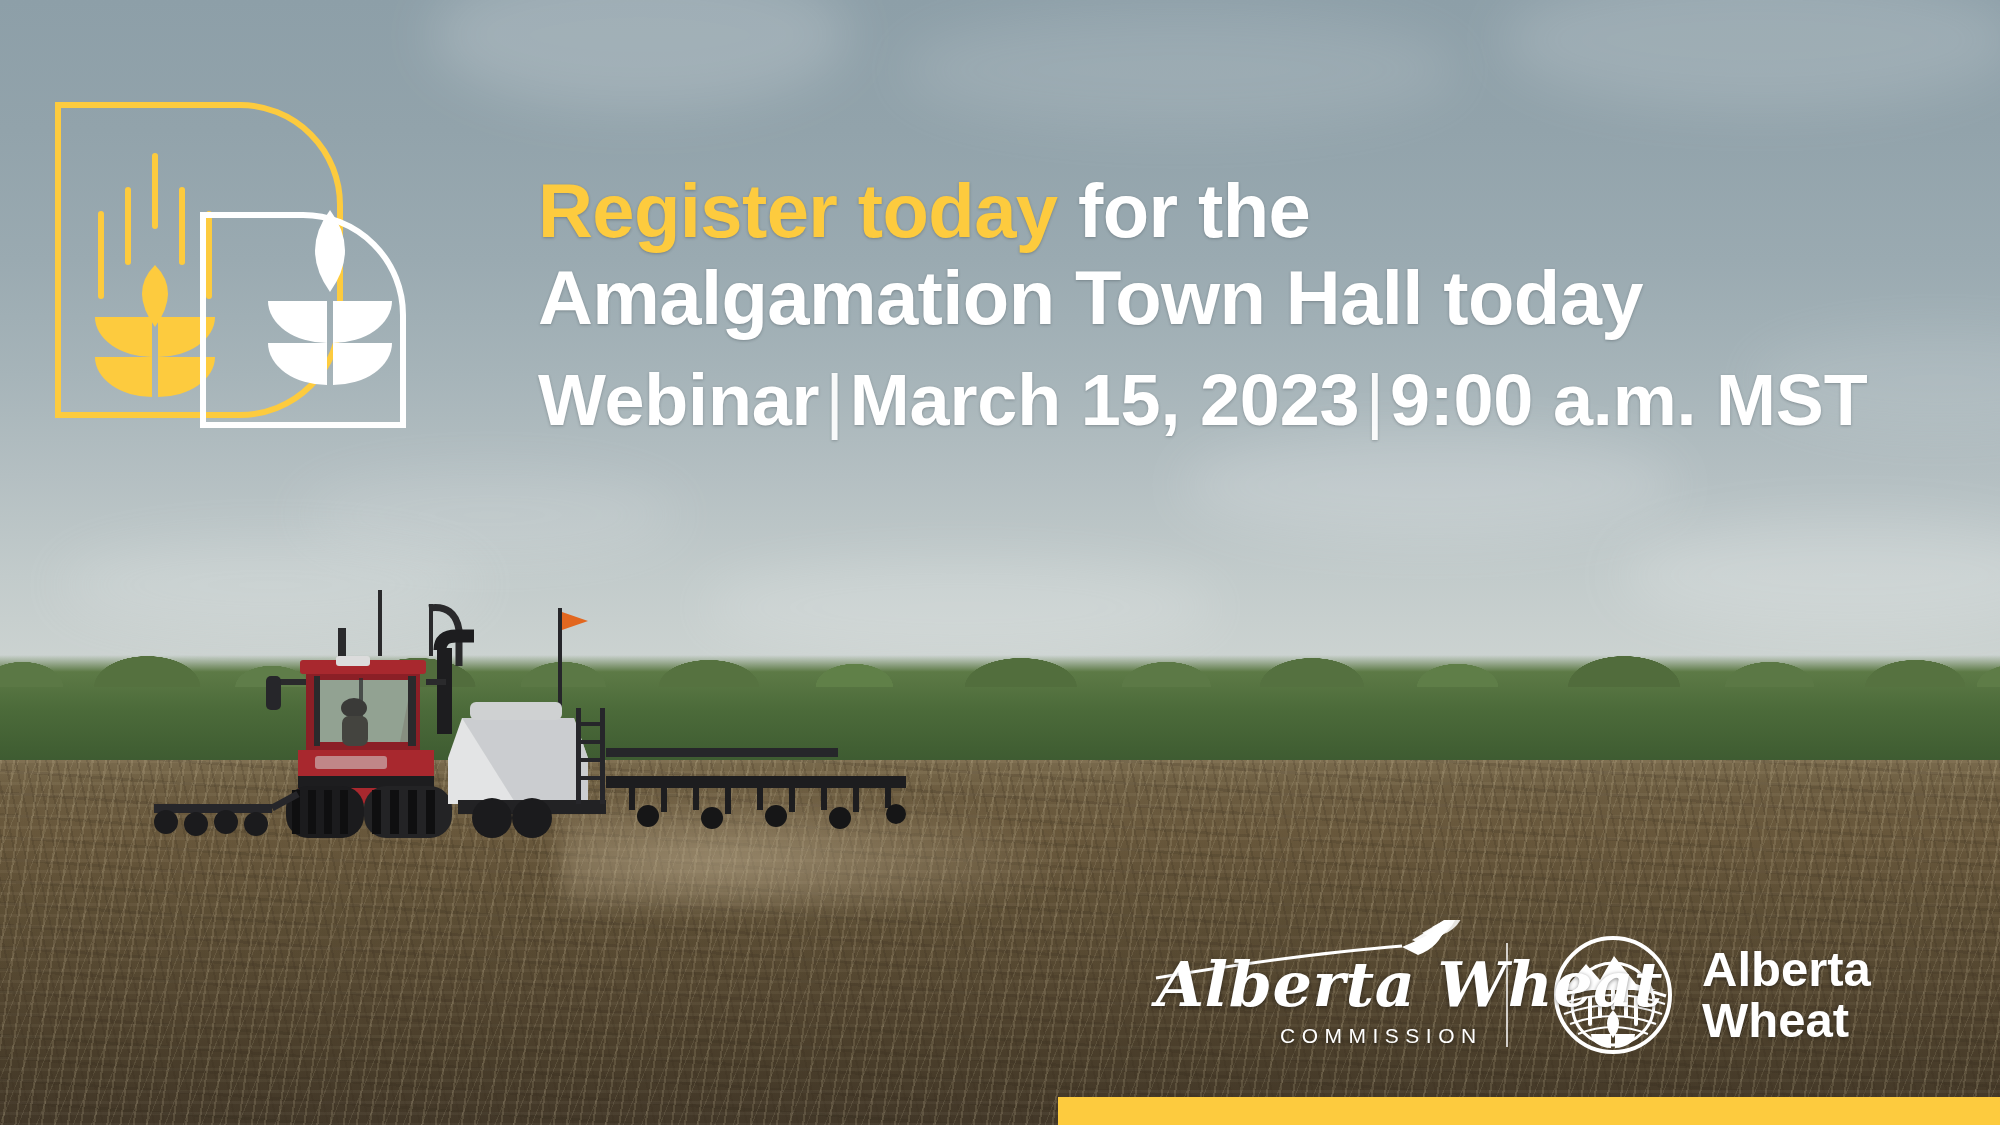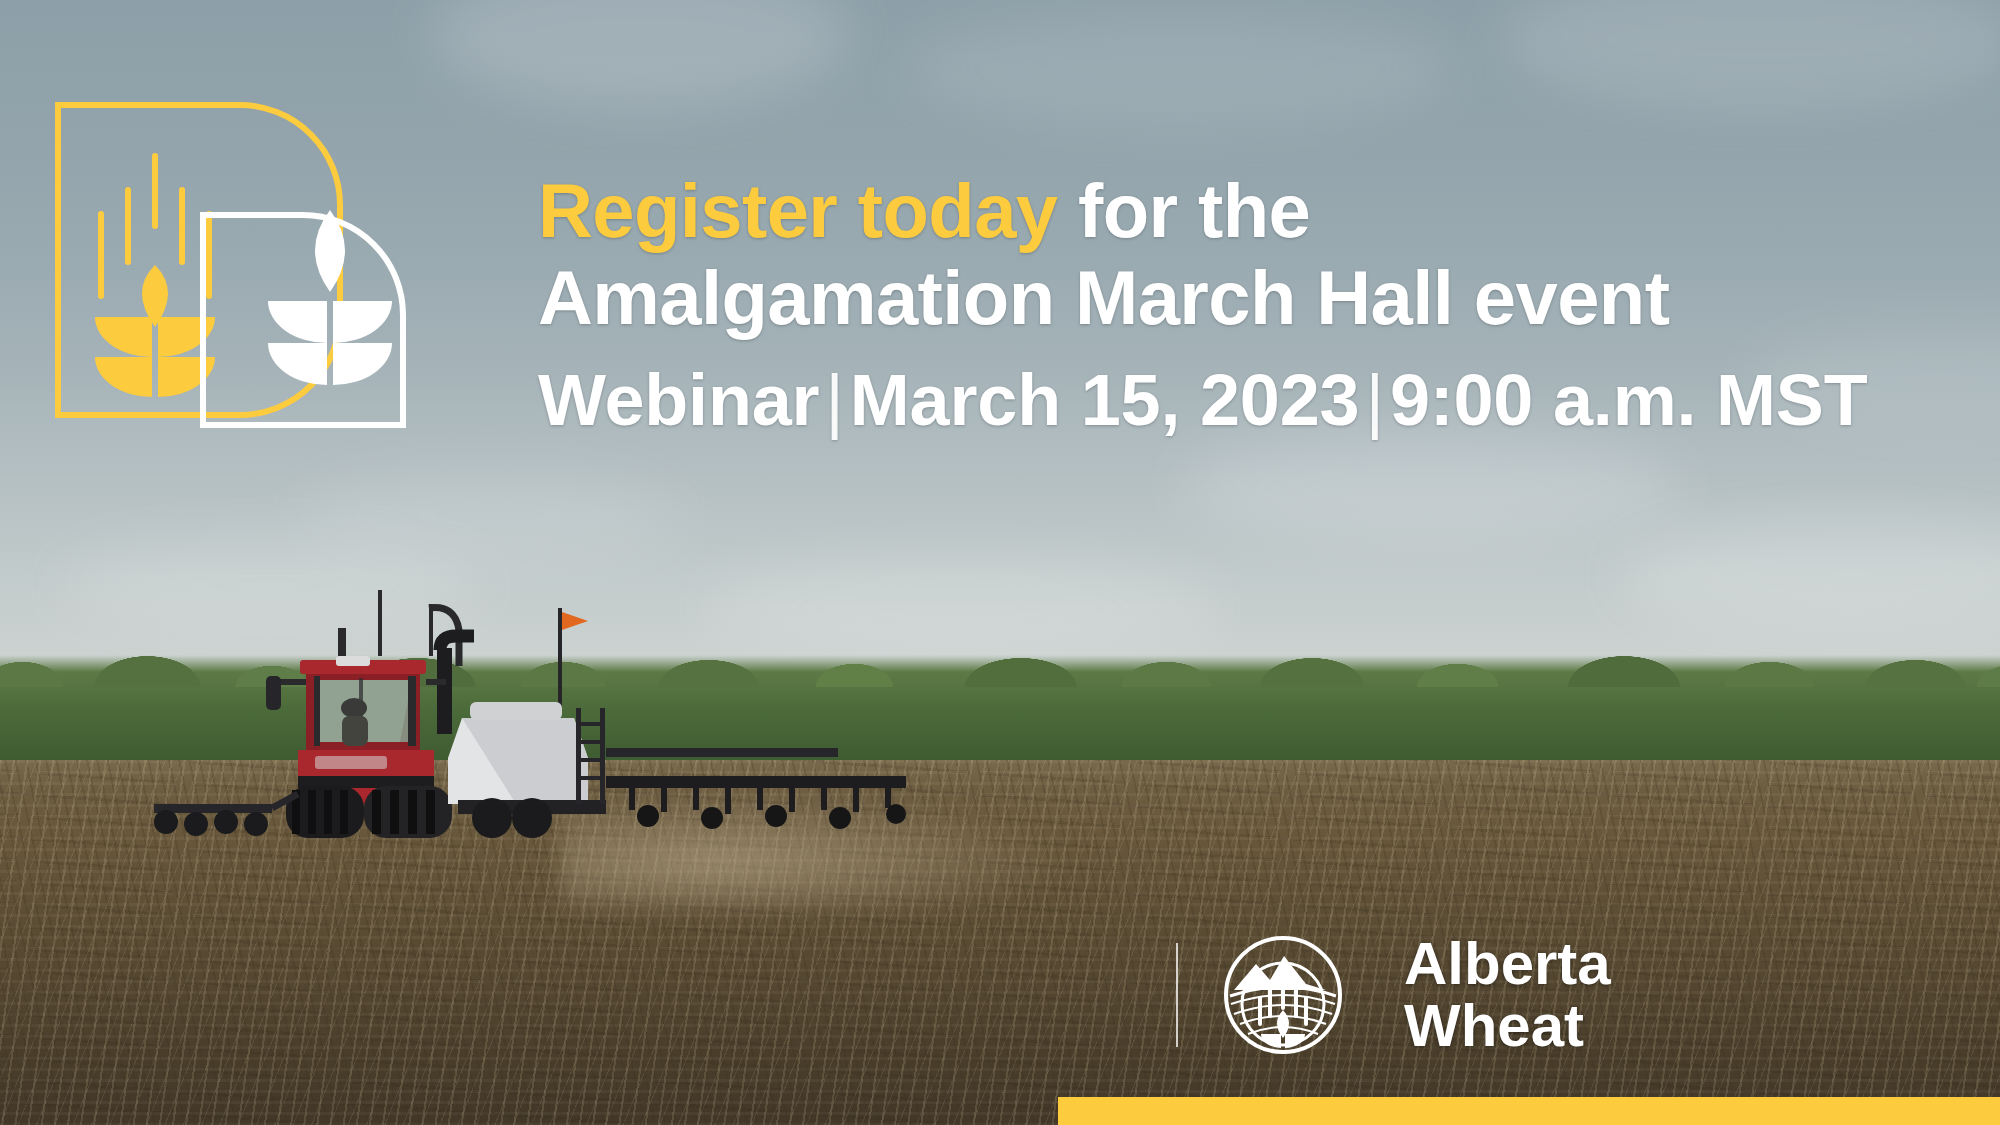--- a/index.html
+++ b/index.html
@@ -210,26 +210,25 @@
     width: 2px;
     height: 104px;
     background: rgba(255,255,255,.75);
     margin: 0 44px 0 26px;
     flex: none;
   }
   .ab-logo { display: flex; align-items: center; gap: 28px; }
   .ab-text {
     font-family: "Liberation Sans", sans-serif;
     font-weight: 700;
-    font-size: 60px;
+    font-size: 49px;
     line-height: 1.04;
     color: #ffffff;
     white-space: nowrap;
     text-shadow: 0 1px 4px rgba(0,0,0,.45);
-    margin-left: 32px;
   }
 
   
   .bottom-bar {
     position: absolute;
     left: 1058px;
     right: 0;
     bottom: 0;
     height: 28px;
     background: #fdcb3e;
@@ -381,27 +380,41 @@
         <path d="M290 115 q30 40 0 82 q-30 -42 0 -82 z"></path>
         <path d="M287 206 H228 a59 42 0 0 0 59 42 z"></path>
         <path d="M293 206 H352 a59 42 0 0 1 -59 42 z"></path>
         <path d="M287 248 H228 a59 42 0 0 0 59 42 z"></path>
         <path d="M293 248 H352 a59 42 0 0 1 -59 42 z"></path>
       </g>
     </svg>
   </div>
 
   <div class="copy">
-    <h1 class="headline"><span class="accent">Register today</span><span> for the</span><br><span>Amalgamation March Hall event</span></h1>
+    <h1 class="headline"><span class="accent">Register today</span><span> for the</span><br><span>Amalgamation Town Hall today</span></h1>
 
     <p class="subline"><span>Webinar</span><span class="sep">|</span><span>March 15, 2023</span><span class="sep">|</span><span>9:00 a.m. MST</span></p>
   </div>
 
   <div class="footer-logos">
 
+    <div class="aw-logo">
+      <svg width="330" height="150" viewBox="0 0 330 150" style="position:absolute;left:0;top:0;">
+
+        <path d="M6 58 Q150 34 252 26" stroke="#ffffff" stroke-width="3" fill="none"></path>
+        <g fill="#ffffff">
+          <path d="M252 27 q22 -9 44 -22 q-6 22 -28 30 z"></path>
+          <path d="M262 20 q20 -11 40 -25 q-4 22 -26 31 z" opacity=".95"></path>
+          <path d="M272 13 q18 -10 36 -22 q-4 20 -24 28 z" opacity=".9"></path>
+          <path d="M282 7  q16 -8 32 -16 q-4 17 -22 24 z" opacity=".85"></path>
+        </g>
+      </svg>
+      <div class="aw-script">Alberta Wheat</div>
+      <div class="aw-sub">COMMISSION</div>
+    </div>
 
     <div class="logo-divider"></div>
 
     <div class="ab-logo">
       <svg width="122" height="122" viewBox="0 0 122 122">
         <circle cx="61" cy="61" r="57" fill="none" stroke="#ffffff" stroke-width="4"></circle>
 
         <path d="M12 56 L34 30 L48 46 L62 22 L84 50 L104 56 Z" fill="#ffffff"></path>
 
         <path d="M8 62 Q61 44 114 62" stroke="#ffffff" stroke-width="3" fill="none"></path>

